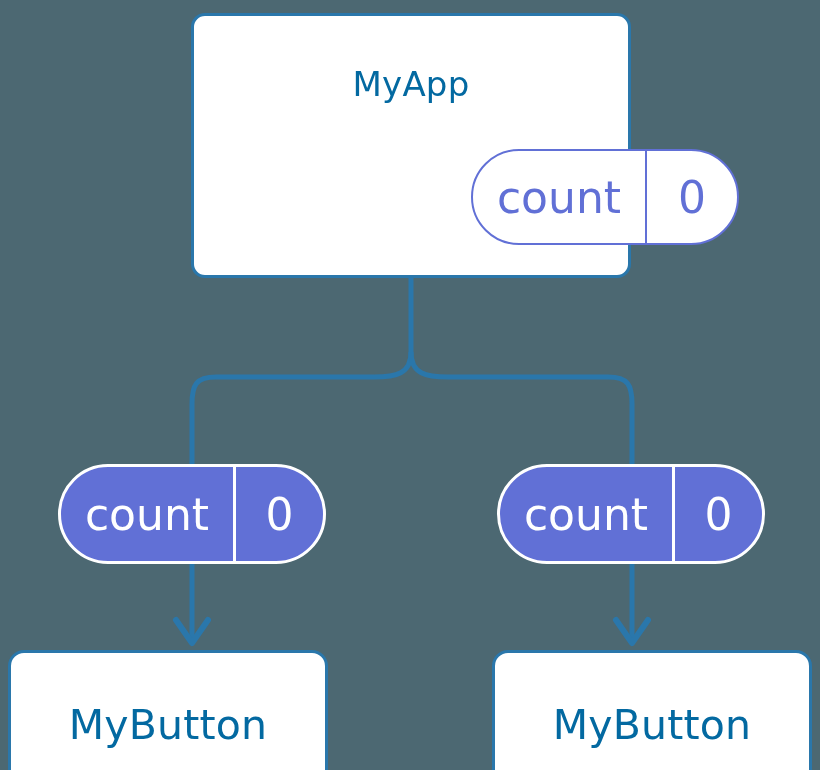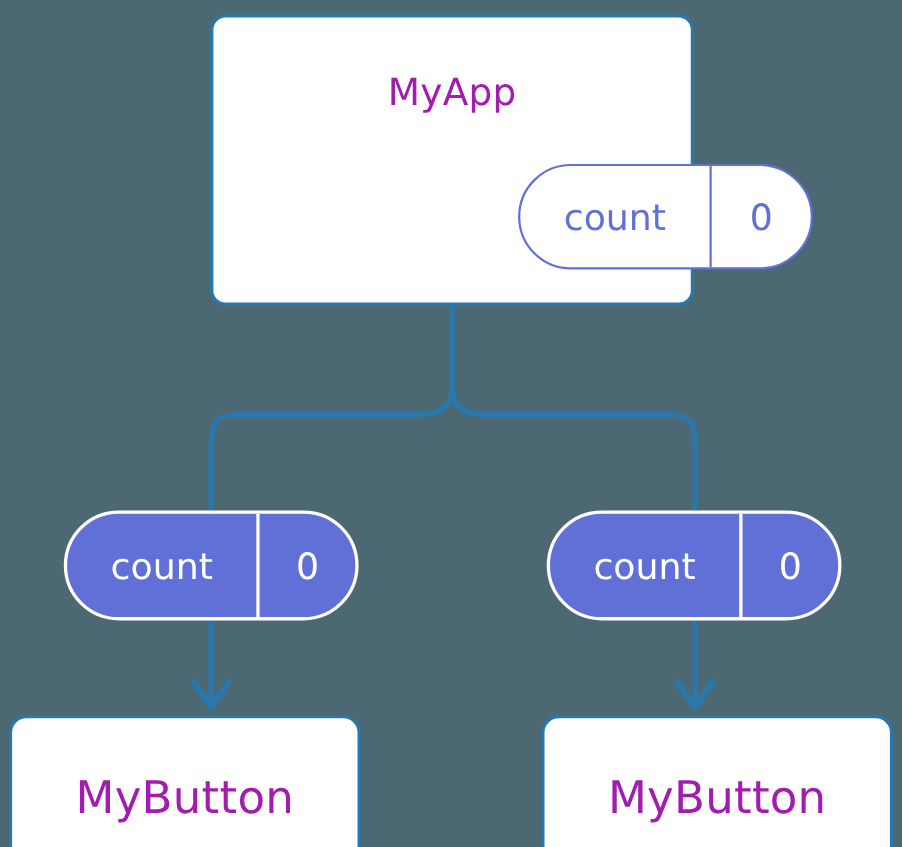--- a/index.html
+++ b/index.html
@@ -31,21 +31,21 @@
     position: absolute;
     background: #ffffff;
     border: 3px solid #2a77ab;
     border-radius: 14px;
     box-sizing: border-box;
     display: flex;
     flex-direction: column;
     align-items: center;
   }
   .card-title {
-    color: #a21caf;
+    color: #0369a1;
     font-size: 34px;
     letter-spacing: 0.2px;
     white-space: nowrap;
   }
 
   #app-card {
     left: 191px;
     top: 13px;
     width: 440px;
     height: 265px;
@@ -72,21 +72,21 @@
     box-sizing: border-box;
     border-radius: 999px;
     overflow: hidden;
   }
   .pill .pill-key,
   .pill .pill-val {
     display: flex;
     align-items: center;
     justify-content: center;
     box-sizing: border-box;
-    font-size: 33px;
+    font-size: 44px;
     white-space: nowrap;
   }
 
   
   .pill.outline {
     border: 2px solid #6170d6;
     background: #ffffff;
   }
   .pill.outline .pill-key,
   .pill.outline .pill-val { color: #6170d6; }

